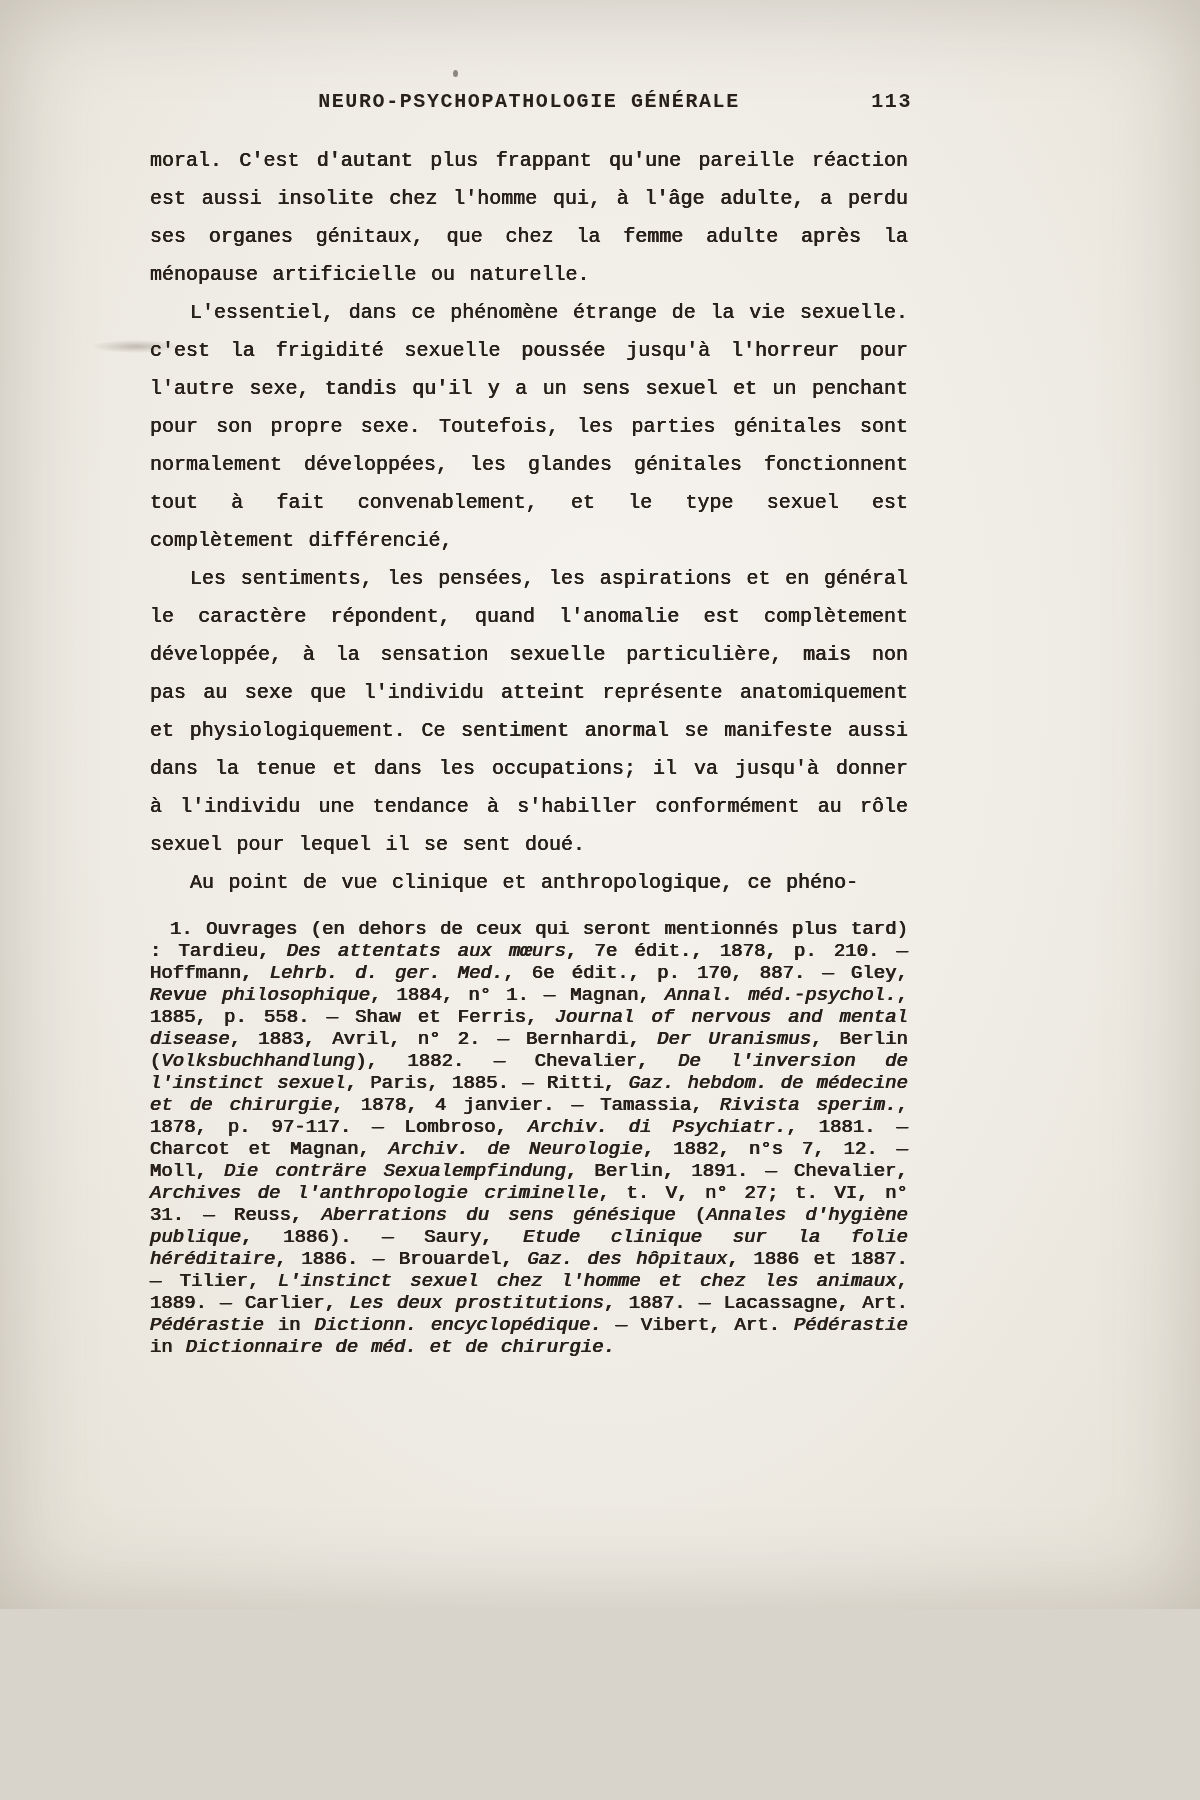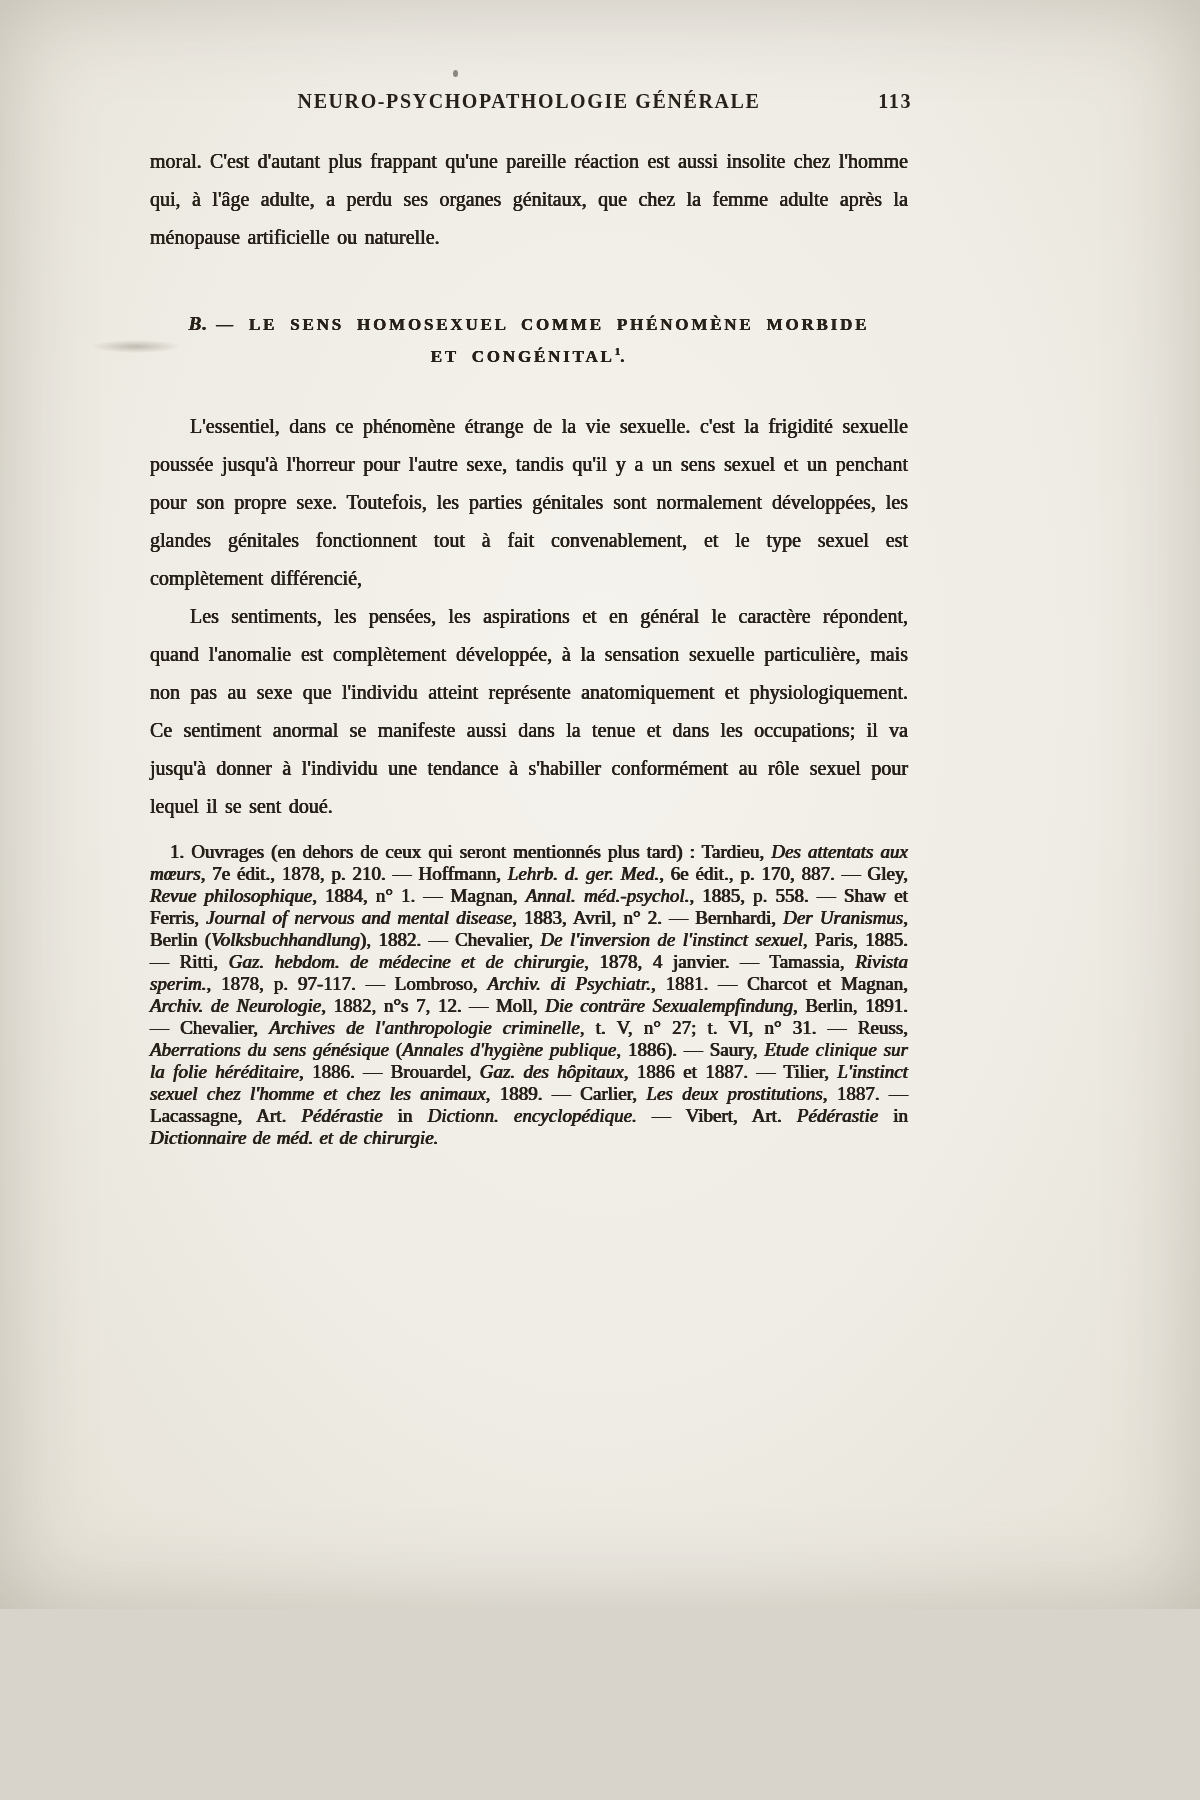--- a/index.html
+++ b/index.html
@@ -1,21 +1,21 @@
 <!DOCTYPE html>
 <html lang="fr"><head>
 <meta charset="utf-8">
 <style>
   html,body{margin:0;padding:0;}
   body{width:1200px;height:1800px;background:#d8d4cb;}
   .page{
     position:relative;width:1200px;height:1609px;overflow:hidden;
     background:radial-gradient(ellipse at 50% 42%, #f5f3ed 0%, #efece5 55%, #e5e1d6 100%);
     box-shadow:inset 0 0 95px rgba(110,100,85,.30);
-    font-family:Liberation Serif, serif;
+    font-family:Liberation Mono, monospace;
     color:#28211a;
   }
   .content{position:absolute;left:150px;top:90px;width:758px;}
   .page-header{position:relative;height:24px;margin-bottom:28px;font-weight:bold;font-size:20px;letter-spacing:1.6px;}
   .running-title{position:absolute;left:0;right:0;text-align:center;white-space:nowrap;}
   .page-number{position:absolute;right:-4px;top:0;}
   .para{
     font-size:20px;line-height:38px;margin:0;
     text-align:justify;word-spacing:2.5px;hyphens:auto;
     text-shadow:.3px 0 currentColor,-.3px 0 currentColor;
@@ -48,24 +48,21 @@
 
   <div class="content">
 
     <header class="page-header">
       <span class="running-title">NEURO-PSYCHOPATHOLOGIE GÉNÉRALE</span>
       <span class="page-number">113</span>
     </header>
 
     <p class="para">moral. C'est d'autant plus frappant qu'une pareille réaction est aussi insolite chez l'homme qui, à l'âge adulte, a perdu ses organes génitaux, que chez la femme adulte après la ménopause artificielle ou naturelle.</p>
 
-    <div class="section-heading">
-      <div class="sh-line"><span class="sh-index">B.</span><span>— LE SENS HOMOSEXUEL COMME PHÉNOMÈNE MORBIDE</span></div>
-      <div class="sh-line"><span>ET CONGÉNITAL</span><sup class="fn-ref">1</sup><span>.</span></div>
-    </div>
 
     <p class="para indent">L'essentiel, dans ce phénomène étrange de la vie sexuelle. c'est la frigidité sexuelle poussée jusqu'à l'horreur pour l'autre sexe, tandis qu'il y a un sens sexuel et un penchant pour son propre sexe. Toutefois, les parties génitales sont normalement développées, les glandes génitales fonctionnent tout à fait convenablement, et le type sexuel est complètement différencié,</p>
     <p class="para indent">Les sentiments, les pensées, les aspirations et en général le caractère répondent, quand l'anomalie est complètement développée, à la sensation sexuelle particulière, mais non pas au sexe que l'individu atteint représente anatomiquement et physiologiquement. Ce sentiment anormal se manifeste aussi dans la tenue et dans les occupations; il va jusqu'à donner à l'individu une tendance à s'habiller conformément au rôle sexuel pour lequel il se sent doué.</p>
+    <p class="para indent">Au point de vue clinique et anthropologique, ce phéno-</p>
 
     <div class="footnote"><span>1. Ouvrages (en dehors de ceux qui seront mentionnés plus tard) : Tardieu, </span><span class="it">Des attentats aux mœurs</span><span>, 7e édit., 1878, p. 210. — Hoffmann, </span><span class="it">Lehrb. d. ger. Med.</span><span>, 6e édit., p. 170, 887. — Gley, </span><span class="it">Revue philosophique</span><span>, 1884, n° 1. — Magnan, </span><span class="it">Annal. méd.-psychol.</span><span>, 1885, p. 558. — Shaw et Ferris, </span><span class="it">Journal of nervous and mental disease</span><span>, 1883, Avril, n° 2. — Bernhardi, </span><span class="it">Der Uranismus</span><span>, Berlin (</span><span class="it">Volksbuchhandlung</span><span>), 1882. — Chevalier, </span><span class="it">De l'inversion de l'instinct sexuel</span><span>, Paris, 1885. — Ritti, </span><span class="it">Gaz. hebdom. de médecine et de chirurgie</span><span>, 1878, 4 janvier. — Tamassia, </span><span class="it">Rivista sperim.</span><span>, 1878, p. 97-117. — Lombroso, </span><span class="it">Archiv. di Psychiatr.</span><span>, 1881. — Charcot et Magnan, </span><span class="it">Archiv. de Neurologie</span><span>, 1882, n°s 7, 12. — Moll, </span><span class="it">Die conträre Sexualempfindung</span><span>, Berlin, 1891. — Chevalier, </span><span class="it">Archives de l'anthropologie criminelle</span><span>, t. V, n° 27; t. VI, n° 31. — Reuss, </span><span class="it">Aberrations du sens génésique</span><span> (</span><span class="it">Annales d'hygiène publique</span><span>, 1886). — Saury, </span><span class="it">Etude clinique sur la folie héréditaire</span><span>, 1886. — Brouardel, </span><span class="it">Gaz. des hôpitaux</span><span>, 1886 et 1887. — Tilier, </span><span class="it">L'instinct sexuel chez l'homme et chez les animaux</span><span>, 1889. — Carlier, </span><span class="it">Les deux prostitutions</span><span>, 1887. — Lacassagne, Art. </span><span class="it">Pédérastie</span><span> in </span><span class="it">Dictionn. encyclopédique.</span><span> — Vibert, Art. </span><span class="it">Pédérastie</span><span> in </span><span class="it">Dictionnaire de méd. et de chirurgie.</span></div>
 
   </div>
 </div>
 
 </body></html>

